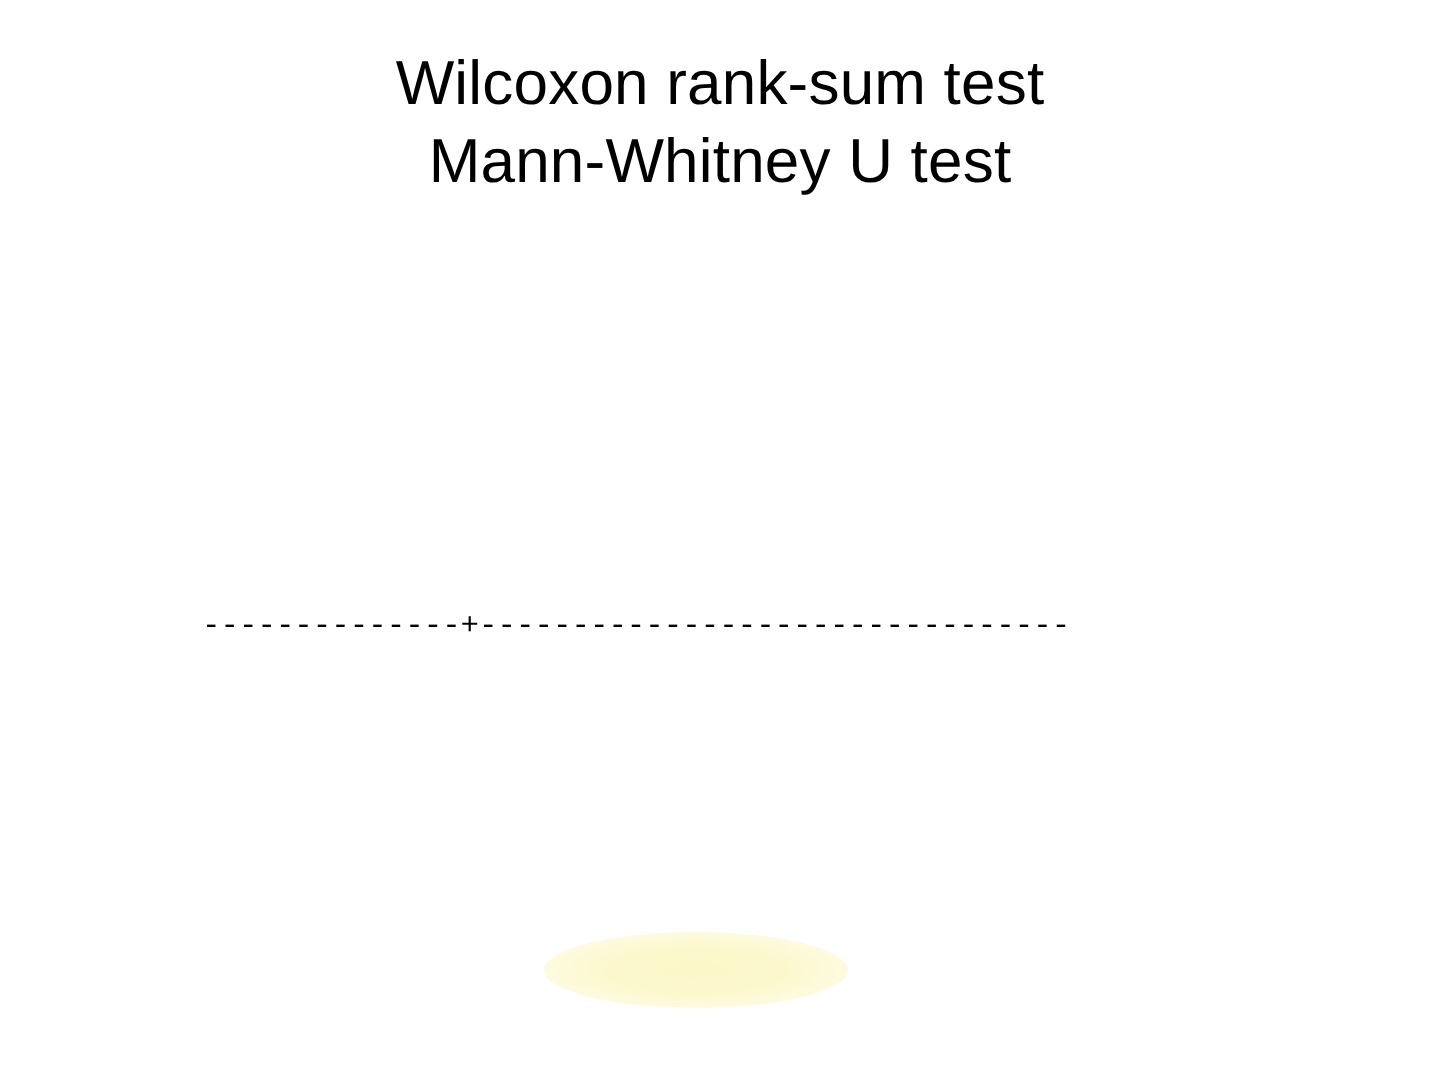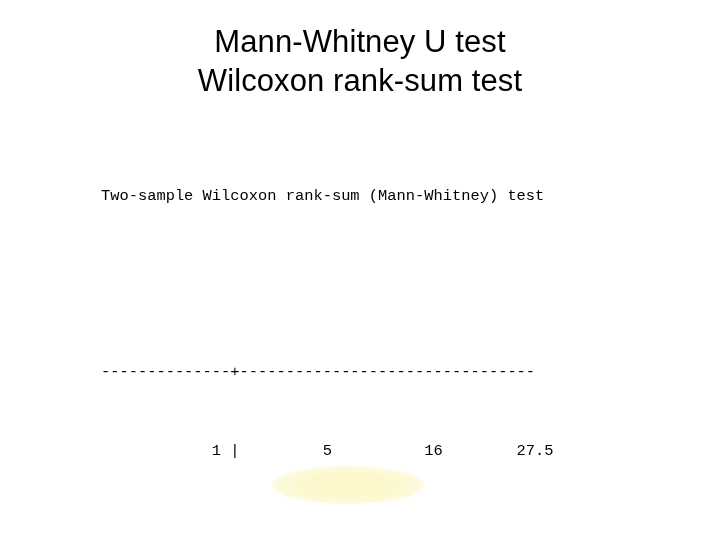--- a/index.html
+++ b/index.html
@@ -84,38 +84,36 @@
         #fefdf0 84%,
         rgba(255,255,255,0) 100%);
   }
 </style>
 </head>
 <body>
 
 <div class="slide">
 
   <div class="title-block">
+    <div class="title-line">Wilcoxon rank-sum test</div>
     <div class="title-line">Mann-Whitney U test</div>
-    <div class="title-line">Wilcoxon rank-sum test</div>
   </div>
 
   <div class="highlight-ellipse">
     <div class="blob"></div>
   </div>
 
   <div class="console">
 
-    <span class="ln">Two-sample Wilcoxon rank-sum (Mann-Whitney) test</span>
 
     <span class="ln blank"></span>
 
 
     <span class="ln">--------------+--------------------------------</span>
 
-    <span class="ln">            1 |         5          16        27.5</span>
 
     
 
     
 
     
 
     
 
     

